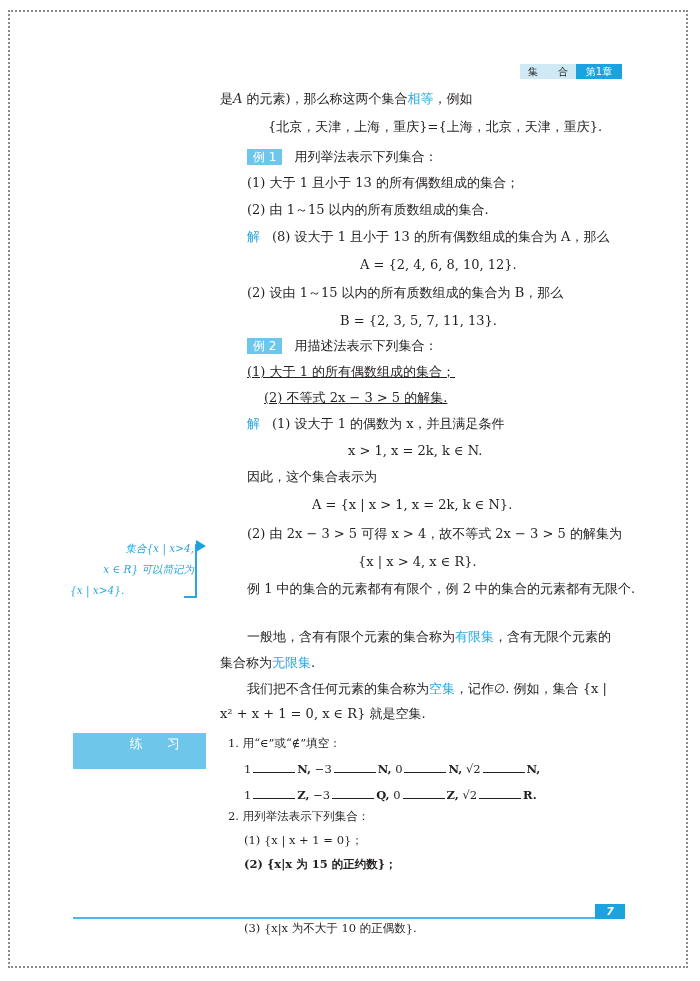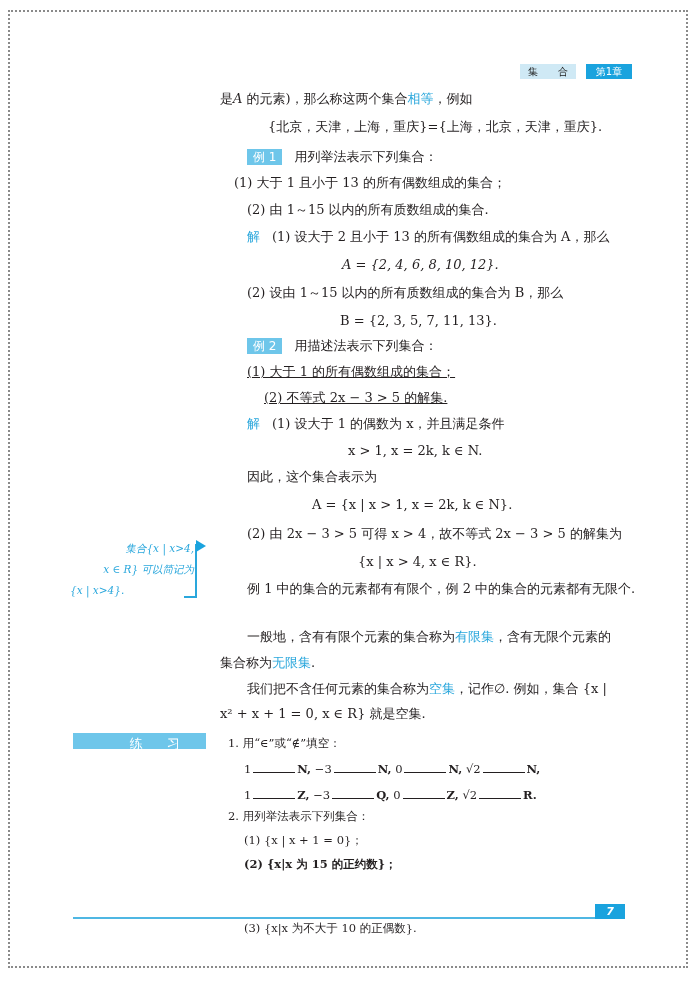--- a/index.html
+++ b/index.html
@@ -10,36 +10,36 @@
   .abs { position: absolute; white-space: nowrap; }
   .txt { font-size: 13px; line-height: 18px; }
   .math { font-family: "DejaVu Serif", "Liberation Serif", serif; }
   .blue { color: #2aa7dc; }
 
   .header-tag { position: absolute; left: 520px; top: 64px; height: 15px; display: flex; }
   .header-tag .sec { background: #cfe9f5; color: #1c1c1c; font-size: 10px; line-height: 15px;
                      width: 56px; display: flex; justify-content: space-between; padding: 0 8px;
                      box-sizing: border-box; font-family: "DejaVu Sans", sans-serif; }
   .header-tag .ch { background: #1aa3de; color: #fff; font-size: 10px; line-height: 15px;
-                    width: 46px; text-align: center; font-family: "DejaVu Sans", sans-serif; margin-left: 10px; }
+                    width: 46px; text-align: center; font-family: "DejaVu Sans", sans-serif; }
 
   .example-badge { display: inline-block; background: #6ec6ea; color: #fff; font-size: 12px;
                    line-height: 16px; padding: 0 6px; margin-right: 12px;
                    font-family: "DejaVu Sans", sans-serif; }
   .jie { color: #2aa7dc; margin-right: 12px; }
 
   .sidenote { position: absolute; left: 70px; top: 538px; width: 124px; text-align: right;
               color: #2aa7dc; font-size: 10.5px; line-height: 21px; font-style: italic; }
   .sidenote-line { position: absolute; left: 195px; top: 544px; width: 2px; height: 54px; background: #2aa7dc; }
   .sidenote-foot { position: absolute; left: 184px; top: 596px; width: 13px; height: 2px; background: #2aa7dc; }
   .flag-icon { position: absolute; left: 196px; top: 540px; width: 0; height: 0;
                border-top: 6px solid transparent; border-bottom: 6px solid transparent;
                border-left: 10px solid #1aa3de; }
 
-  .exercise-bar { position: absolute; left: 73px; top: 733px; width: 133px; height: 16px;
+  .exercise-bar { position: absolute; left: 73px; top: 733px; width: 133px; height: 36px;
                   background: #6ec6ea; color: #fff; font-size: 13px; line-height: 21px;
                   text-align: right; padding-right: 16px; box-sizing: border-box;
                   letter-spacing: 10px; font-family: "DejaVu Sans", sans-serif; }
 
   .blank { display: inline-block; width: 42px; border-bottom: 1.2px solid #231f20;
            height: 12px; margin: 0 2px; vertical-align: baseline; }
 
   .footer-line { position: absolute; left: 73px; top: 917px; width: 522px; height: 2px; background: #4fb7e3; }
   .page-num { position: absolute; left: 595px; top: 904px; width: 30px; height: 15px;
               background: #1aa3de; color: #fff; font-size: 11px; line-height: 15px; text-align: center;
@@ -59,26 +59,26 @@
 </div>
 
 <div class="abs txt" style="left:220px; top:90px;">
   <span>是</span><i class="math">A</i><span> 的元素)，那么称这两个集合</span><span class="blue">相等</span><span>，例如</span>
 </div>
 <div class="abs txt" style="left:268px; top:118px;">{北京，天津，上海，重庆}={上海，北京，天津，重庆}.</div>
 
 <div class="abs txt" style="left:247px; top:148px;">
   <span class="example-badge">例 1</span><span>用列举法表示下列集合：</span>
 </div>
-<div class="abs txt" style="left:234px; top:174px;">(1) 大于 1 且小于 13 的所有偶数组成的集合；</div>
+<div class="abs txt" style="left:247px; top:174px;">(1) 大于 1 且小于 13 的所有偶数组成的集合；</div>
 <div class="abs txt" style="left:247px; top:201px;">(2) 由 1～15 以内的所有质数组成的集合.</div>
 <div class="abs txt" style="left:247px; top:228px;">
-  <span class="jie">解</span><span>(1) 设大于 2 且小于 13 的所有偶数组成的集合为 A，那么</span>
+  <span class="jie">解</span><span>(8) 设大于 1 且小于 13 的所有偶数组成的集合为 A，那么</span>
 </div>
-<div class="abs txt math" style="left:342px; top:256px;font-style:italic;">A = {2, 4, 6, 8, 10, 12}.</div>
+<div class="abs txt math" style="left:360px; top:256px;">A = {2, 4, 6, 8, 10, 12}.</div>
 <div class="abs txt" style="left:247px; top:284px;">(2) 设由 1～15 以内的所有质数组成的集合为 B，那么</div>
 <div class="abs txt math" style="left:340px; top:312px;">B = {2, 3, 5, 7, 11, 13}.</div>
 
 <div class="abs txt" style="left:247px; top:337px;">
   <span class="example-badge">例 2</span><span>用描述法表示下列集合：</span>
 </div>
 <div class="abs txt" style="left:247px; top:363px;text-decoration:underline;">(1) 大于 1 的所有偶数组成的集合；</div>
 <div class="abs txt" style="left:264px; top:389px;text-decoration:underline;">(2) 不等式 2x − 3 &gt; 5 的解集.</div>
 <div class="abs txt" style="left:247px; top:415px;">
   <span class="jie">解</span><span>(1) 设大于 1 的偶数为 x，并且满足条件</span>

